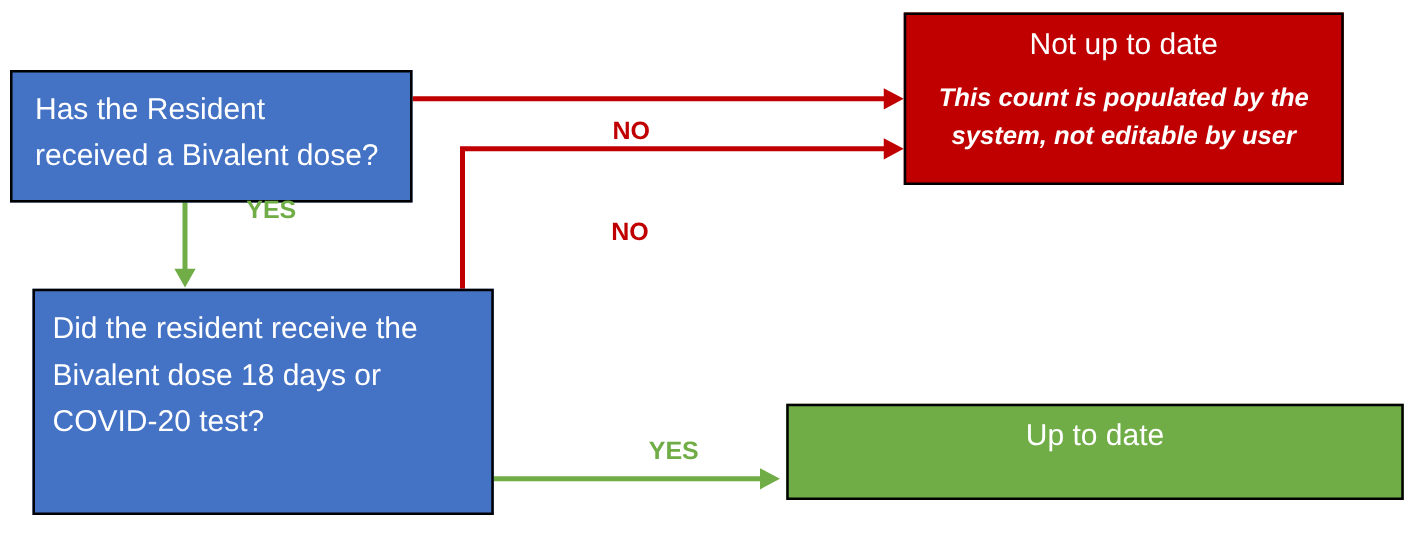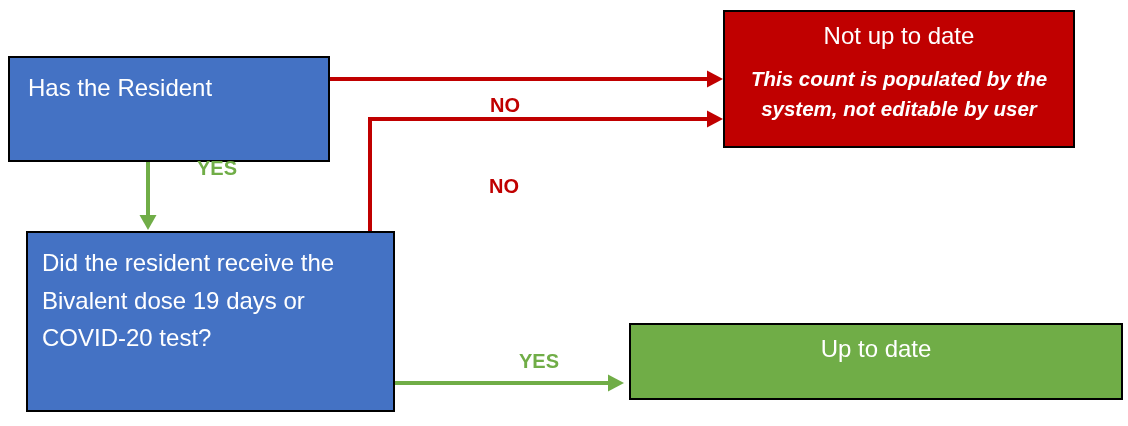--- a/index.html
+++ b/index.html
@@ -84,25 +84,26 @@
     </g>
 
     <g>
       <line class="stroke-green" x1="395" y1="383" x2="610" y2="383" stroke-width="4"></line>
       <polygon class="fill-green" points="608,374.5 608,391.5 624,383"></polygon>
     </g>
   </svg>
 
   <div class="node blue node-q1">
     <div class="nline">Has the Resident</div>
+    <div class="nline">received a Bivalent dose?</div>
   </div>
 
   <div class="node blue node-q2">
     <div class="nline">Did the resident receive the</div>
-    <div class="nline">Bivalent dose 19 days or</div>
+    <div class="nline">Bivalent dose 18 days or</div>
     <div class="nline">COVID-20 test?</div>
   </div>
 
   <div class="node red node-red">
     <div class="ntitle">Not up to date</div>
     <div class="nnote">
       <div>This count is populated by the</div>
       <div>system, not editable by user</div>
     </div>
   </div>

